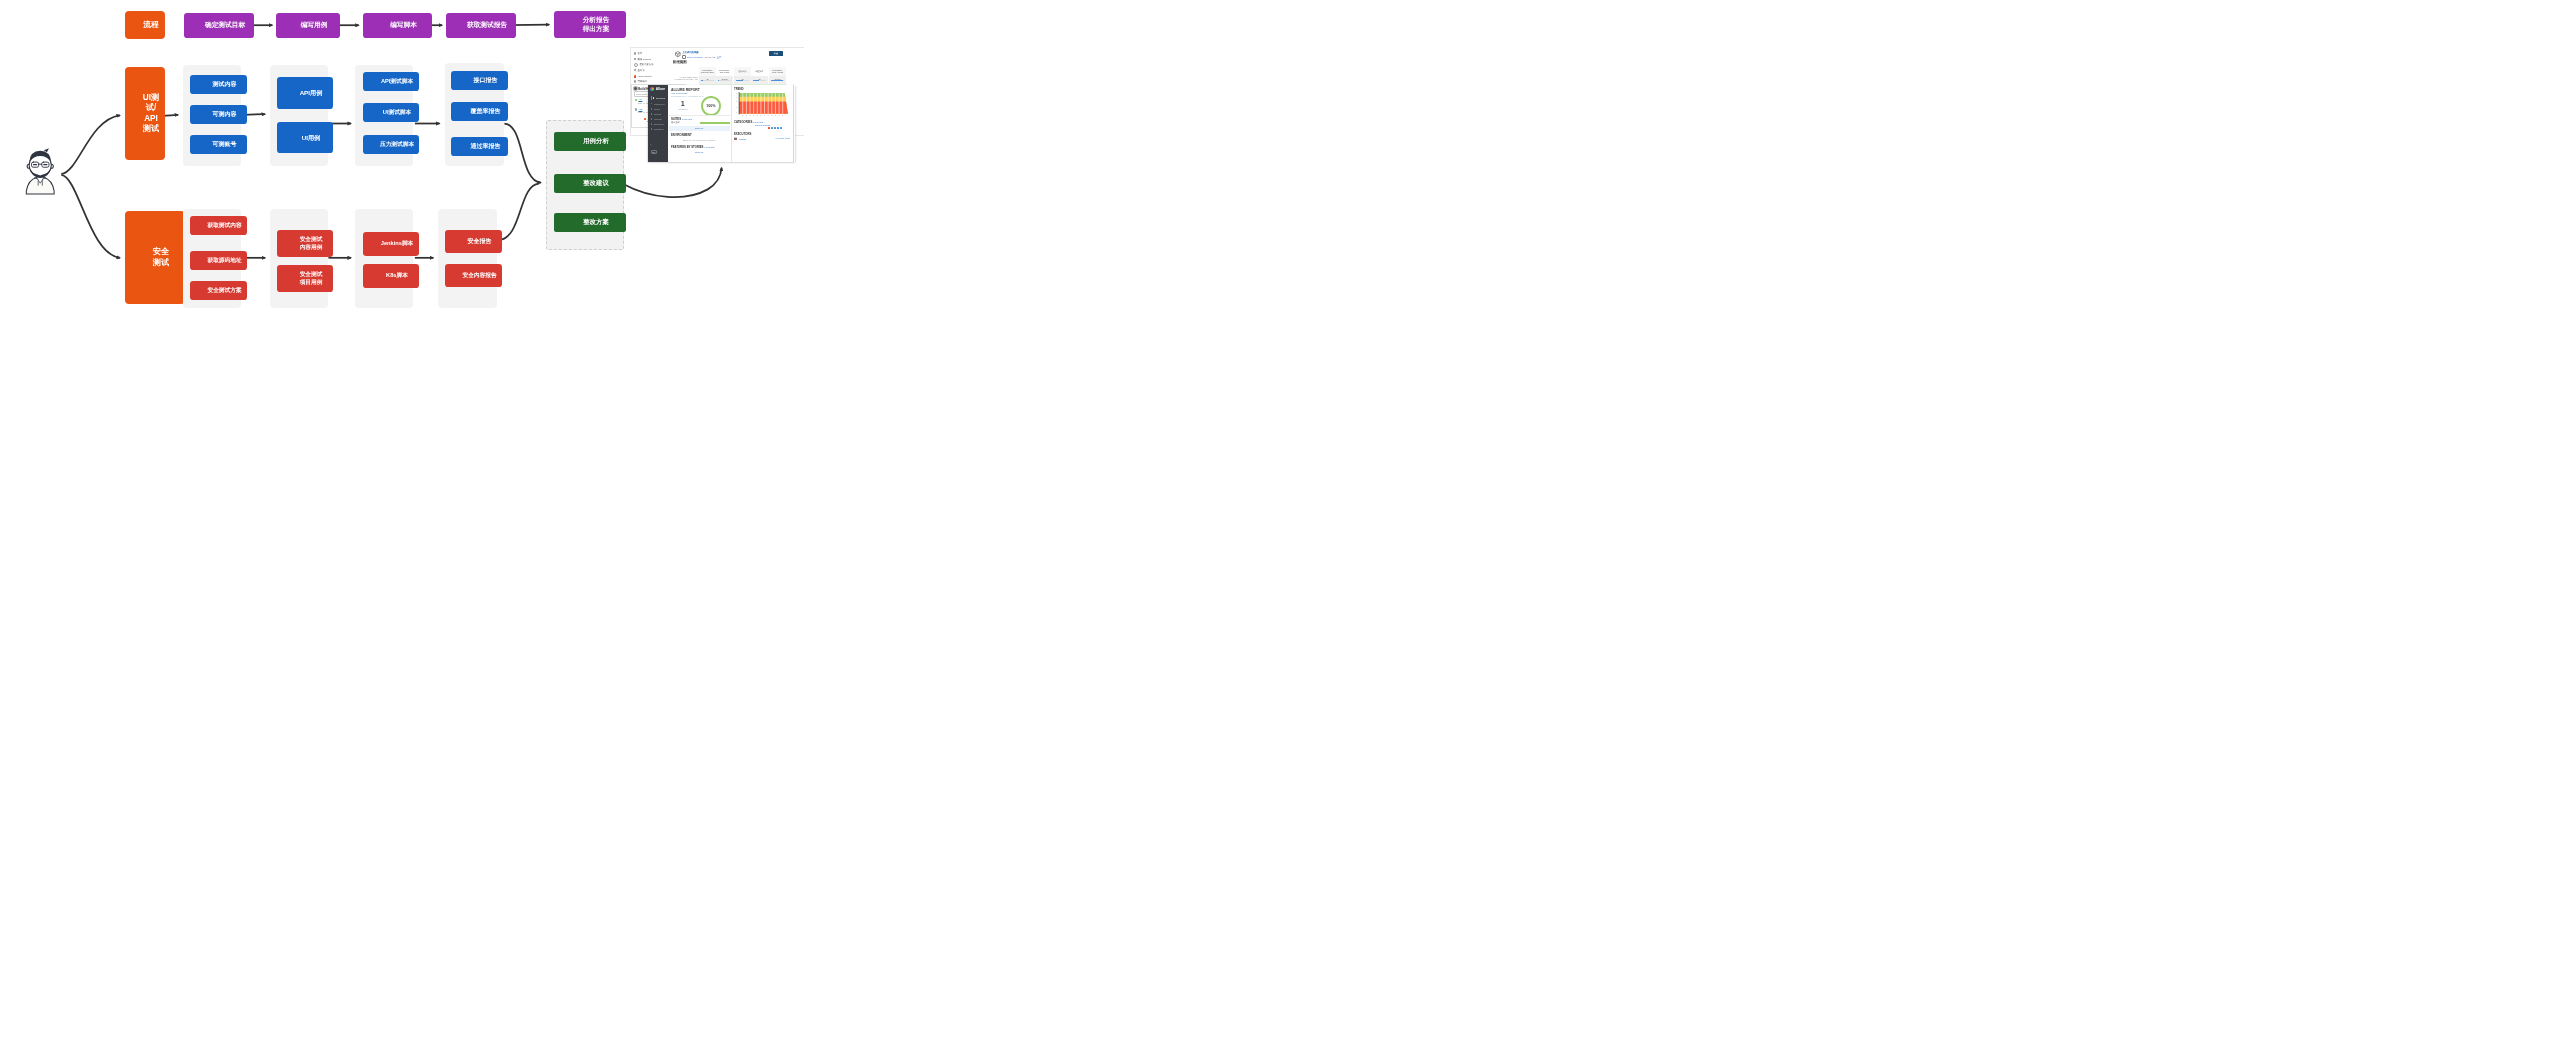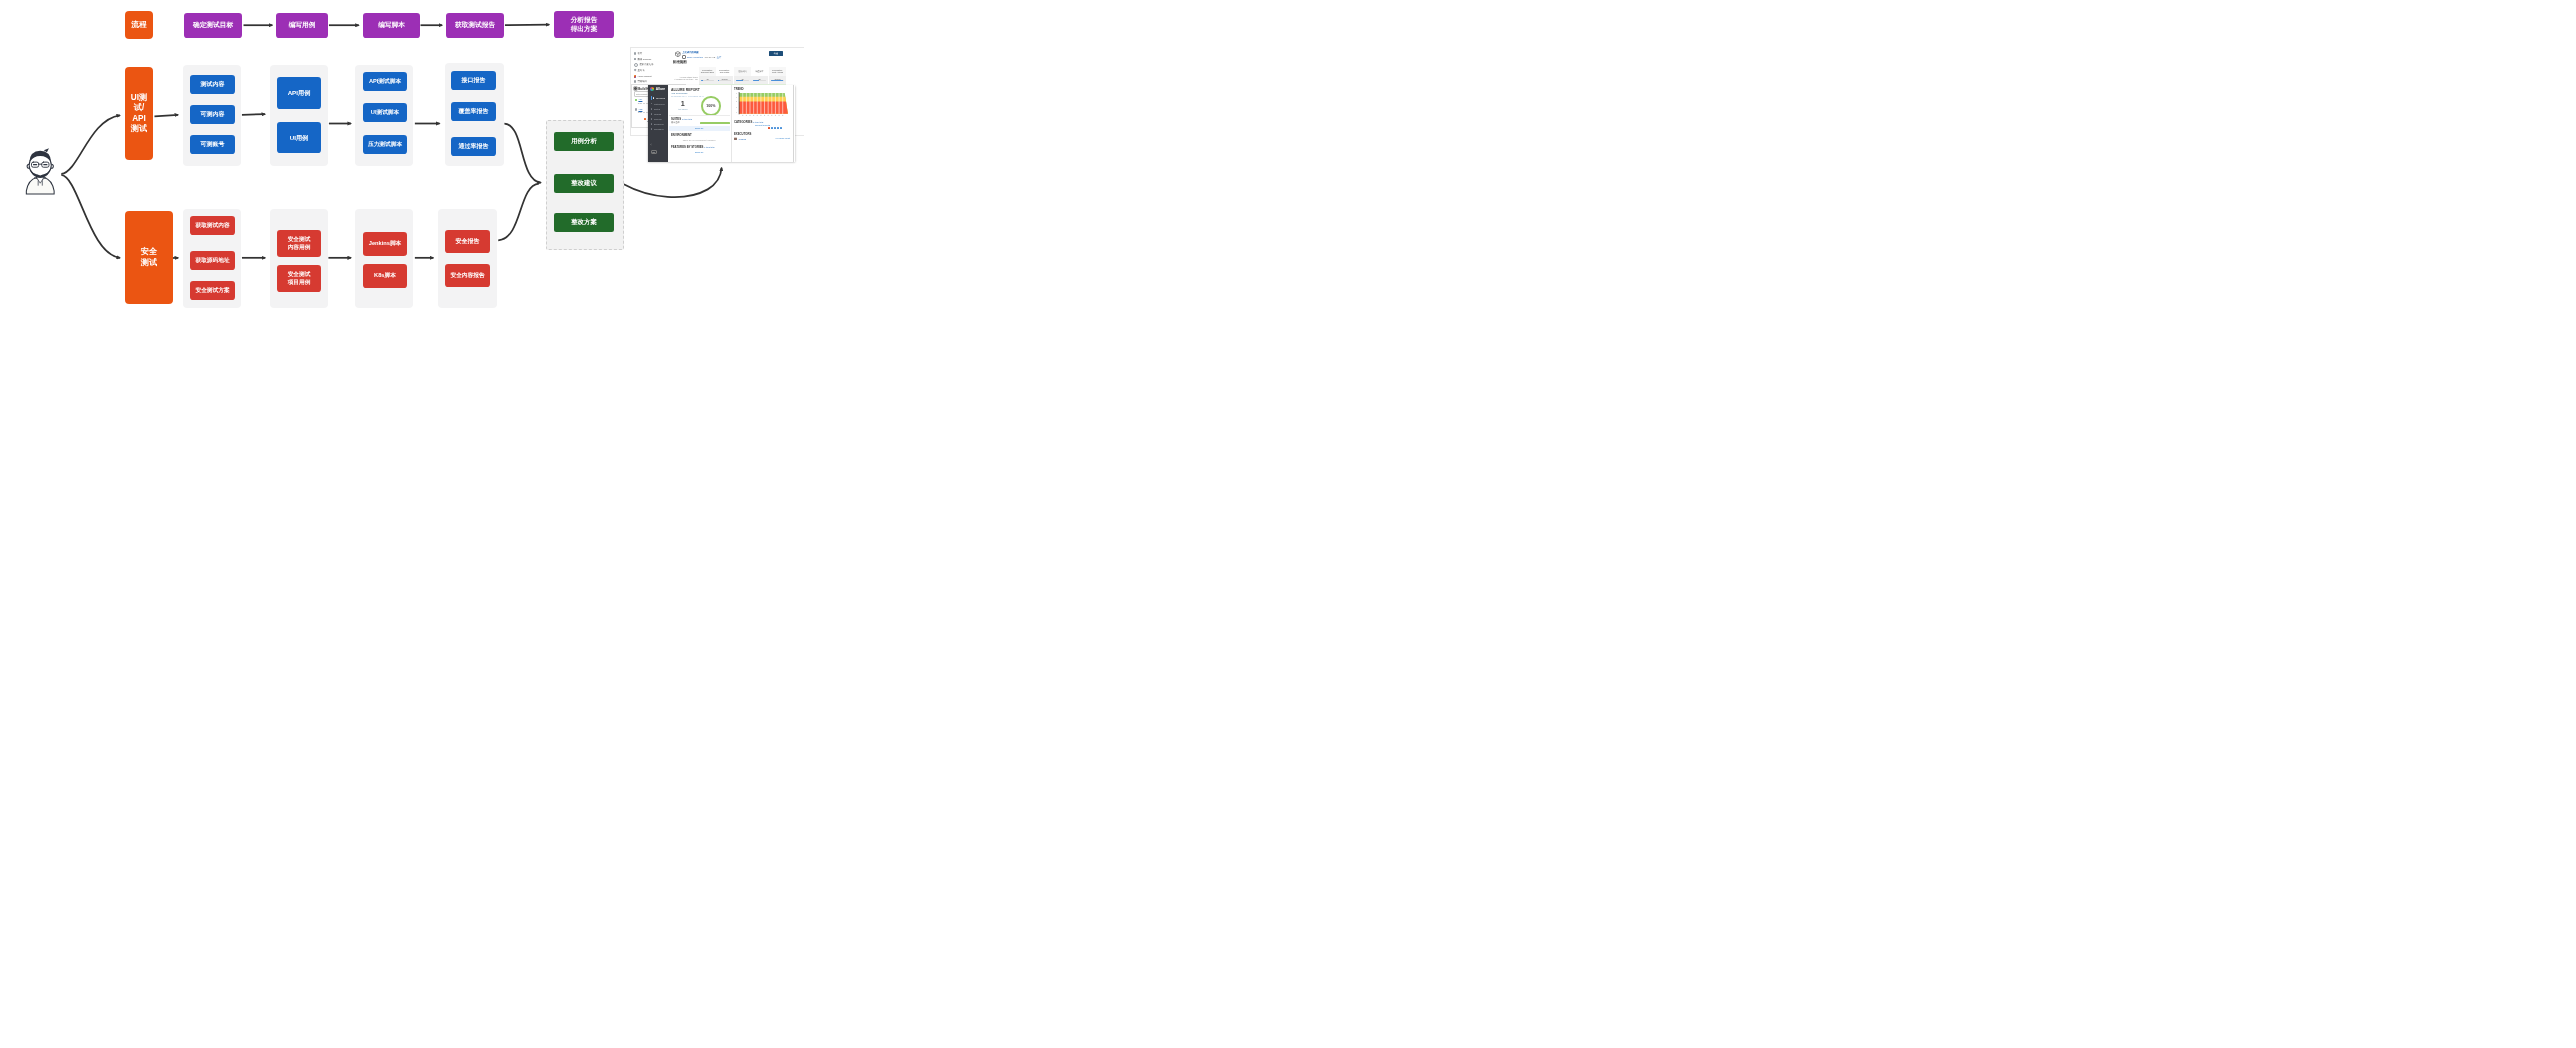--- a/index.html
+++ b/index.html
@@ -1,18 +1,18 @@
 <!DOCTYPE html>
 <html style="font-size:8.2px"><head>
 <meta charset="utf-8">
 <style>
   html,body{margin:0;padding:0;background:#fff;font-family:"Liberation Sans",sans-serif;}
   #stage{position:relative;width:804px;height:317px;background:#fff;overflow:hidden;}
   .box{position:absolute;display:flex;align-items:center;justify-content:center;color:#fff;
-       font-weight:bold;border-radius:3.1px;text-align:center;white-space:pre-line;line-height:1.25;}
+       font-weight:bold;border-radius:3.1px;text-align:center;white-space:pre-line;line-height:1.25;padding-left:12px;}
   .orange{background:#EB5512;} .purple{background:#9C2FB5;} .blue{background:#1566C6;}
   .red{background:#D63A31;} .green{background:#226B2A;}
   .panel{position:absolute;background:#F3F3F4;border-radius:4.1px;}
   .panel-dashed{position:absolute;background:#F2F2F2;border:1px dashed #CFCFCF;border-radius:2.1px;}
   svg.layer{position:absolute;left:0;top:0;pointer-events:none;}
   
   .shot{position:absolute;left:630px;top:45px;width:174px;height:126px;}
   .win{position:absolute;background:#fff;}
   .jk{left:0;top:2.1px;width:174px;height:87px;border:0.5px solid #E7E7E7;}
   .jk-item{position:absolute;left:2.6px;height:4.6px;display:flex;align-items:center;gap:1.5px;

